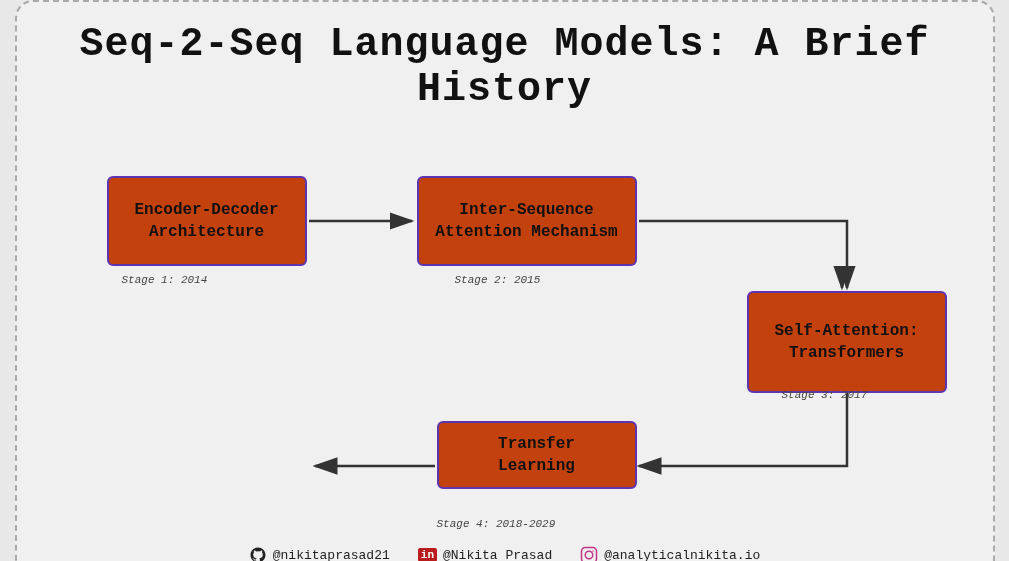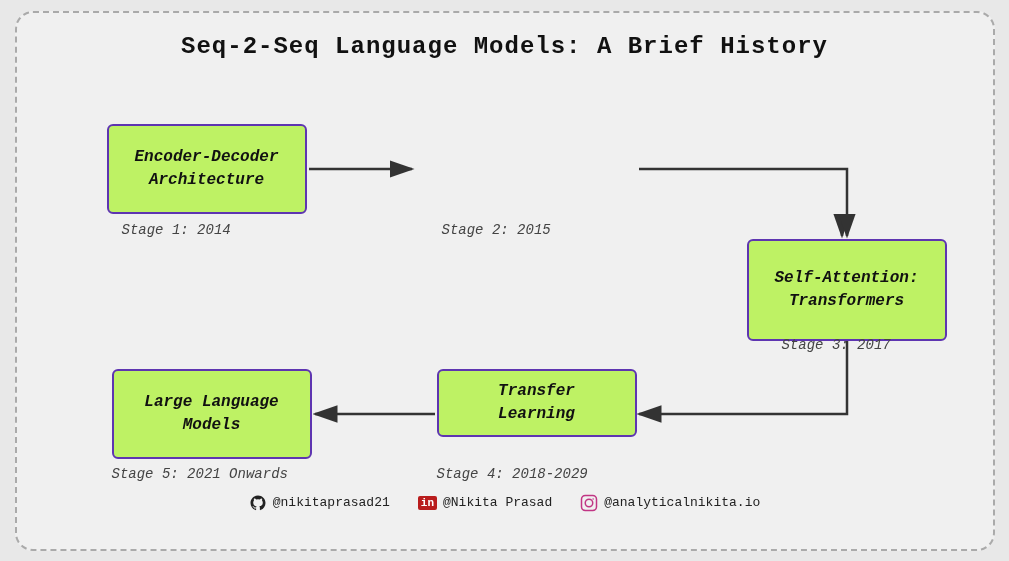--- a/index.html
+++ b/index.html
@@ -18,56 +18,55 @@
       border: 2.5px dashed #aaa;
       border-radius: 18px;
       width: 980px;
       min-height: 540px;
       padding: 20px 30px 16px 30px;
       position: relative;
     }
 
     .title {
       text-align: center;
-      font-size: 24px;
+      font-size: 40px;
       font-weight: bold;
       font-family: 'Courier New', Courier, monospace;
       letter-spacing: 1px;
       margin-bottom: 24px;
       color: #111;
     }
 
     .diagram-area {
       position: relative;
       width: 100%;
       height: 400px;
     }
 
     .box {
       position: absolute;
-      background: #bef264;
+      background: #c2410c;
       border: 2.5px solid #5e35b1;
       border-radius: 6px;
       display: flex;
       align-items: center;
       justify-content: center;
       text-align: center;
       font-family: 'Courier New', Courier, monospace;
       font-size: 16px;
       font-weight: bold;
       color: #111;
       line-height: 1.4;
       padding: 10px;
-      font-style: italic;
     }
 
     .stage-label {
       position: absolute;
       font-family: 'Courier New', Courier, monospace;
-      font-size: 14px;
+      font-size: 11px;
       color: #444;
       font-style: italic;
     }
 
     
     .arrows-svg {
       position: absolute;
       top: 0; left: 0;
       width: 100%;
       height: 100%;
@@ -140,47 +139,44 @@
     </svg>
 
     <div class="box" style="left:60px; top:40px; width:200px; height:90px;">
       <span style="white-space:pre-line;">Encoder-Decoder
 Architecture</span>
     </div>
     <div class="stage-label" style="left:75px; top:138px;">
       <span>Stage 1: 2014</span>
     </div>
 
-    <div class="stage-label" style="left:395px; top:138px;font-family:Liberation Mono, monospace;">
+    <div class="box" style="left:370px; top:40px; width:220px; height:90px;">
+      <span style="white-space:pre-line;">Inter-Sequence
+Attention Mechanism</span>
+    </div>
+    <div class="stage-label" style="left:408px; top:138px;font-family:Liberation Mono, monospace;">
       <span>Stage 2: 2015</span>
     </div>
 
     <div class="box" style="left:700px; top:155px; width:200px; height:102px;">
       <span style="white-space:pre-line;">Self-Attention:
 Transformers</span>
     </div>
     <div class="stage-label" style="left:715px; top:253px;margin-left:20px;">
       <span>Stage 3: 2017</span>
     </div>
 
     <div class="box" style="left:390px; top:285px; width:200px; height:68px;">
       <span style="white-space:pre-line;">Transfer
 Learning</span>
     </div>
     <div class="stage-label" style="left:390px; top:382px;">
       <span>Stage 4: 2018-2029</span>
     </div>
 
-    <div class="box" style="left:65px; top:285px; width:200px; height:90px;">
-      <span style="white-space:pre-line;">Large Language
-Models</span>
-    </div>
-    <div class="stage-label" style="left:65px; top:382px;">
-      <span>Stage 5: 2021 Onwards</span>
-    </div>
 
   </div>
 
   <div class="footer">
     <div class="footer-item">
       <svg class="github-icon" viewBox="0 0 24 24" fill="#222">
         <path d="M12 2C6.477 2 2 6.477 2 12c0 4.418 2.865 8.166 6.839 9.489.5.092.682-.217.682-.482 0-.237-.009-.868-.013-1.703-2.782.604-3.369-1.342-3.369-1.342-.454-1.154-1.11-1.462-1.11-1.462-.908-.62.069-.608.069-.608 1.003.07 1.531 1.03 1.531 1.03.892 1.529 2.341 1.087 2.91.832.092-.647.35-1.088.636-1.338-2.22-.253-4.555-1.11-4.555-4.943 0-1.091.39-1.984 1.029-2.683-.103-.253-.446-1.27.098-2.647 0 0 .84-.269 2.75 1.025A9.564 9.564 0 0112 6.844a9.59 9.59 0 012.504.337c1.909-1.294 2.747-1.025 2.747-1.025.546 1.377.202 2.394.1 2.647.64.699 1.028 1.592 1.028 2.683 0 3.842-2.337 4.687-4.565 4.935.359.309.678.919.678 1.852 0 1.336-.012 2.415-.012 2.743 0 .267.18.578.688.48C19.138 20.163 22 16.418 22 12c0-5.523-4.477-10-10-10z"></path>
       </svg>
       <span>@nikitaprasad21</span>
     </div>

